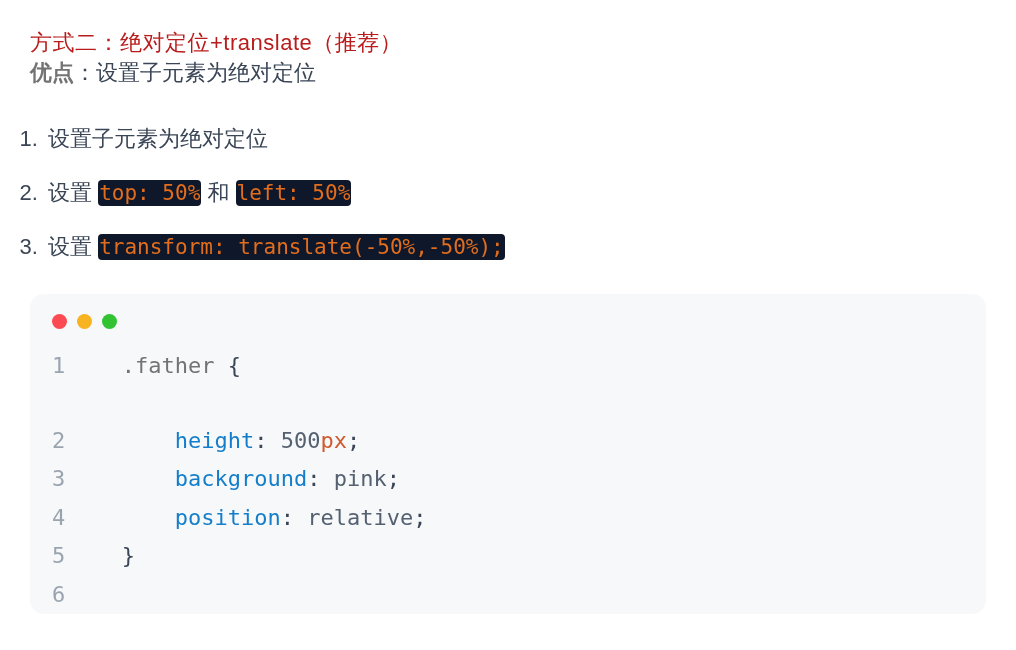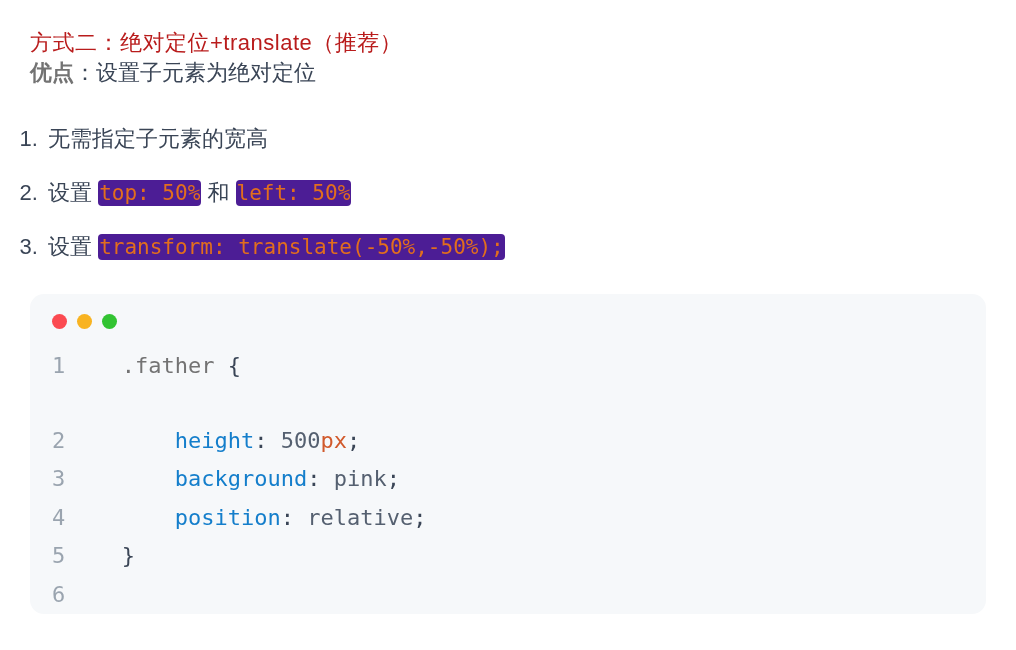--- a/index.html
+++ b/index.html
@@ -30,21 +30,21 @@
     padding: 0;
     list-style: decimal;
   }
   ol.steps li {
     font-size: 22px;
     color: #3a4556;
     margin-bottom: 24px;
     padding-left: 4px;
   }
   .inline-code {
-    background: #4c1d95;
+    background: #0f172a;
     font-family: "SFMono-Regular", Menlo, Consolas, monospace;
     font-size: 21px;
     color: #e26e1d;
     padding: 1px 1px;
     border-radius: 4px;
   }
   .code-card {
     background: #f6f8fa;
     border-radius: 14px;
     padding: 20px 22px 0 22px;
@@ -93,21 +93,21 @@
 </head>
 <body>
 
 <div class="heading">方式二：绝对定位+translate（推荐）</div>
 
 <div class="subheading">
   <span class="label">优点</span><span>：设置子元素为绝对定位</span>
 </div>
 
 <ol class="steps">
-  <li>无需指定子元素的宽高</li>
+  <li>设置子元素为绝对定位</li>
   <li><span>设置 </span><span class="inline-code">top: 50%</span><span> 和 </span><span class="inline-code">left: 50%</span></li>
   <li><span>设置 </span><span class="inline-code">transform: translate(-50%,-50%);</span></li>
 </ol>
 
 <div class="code-card">
   <div class="traffic">
     <div class="dot dot-red"></div>
     <div class="dot dot-yellow"></div>
     <div class="dot dot-green"></div>
   </div>

